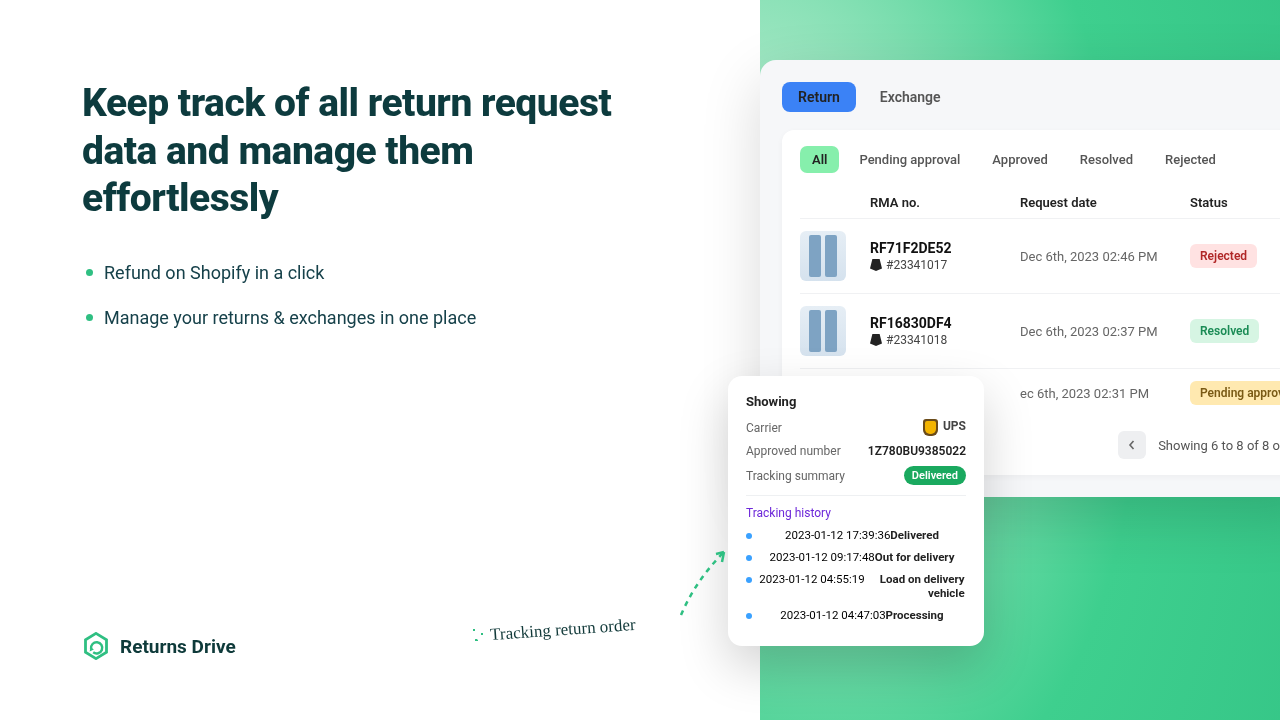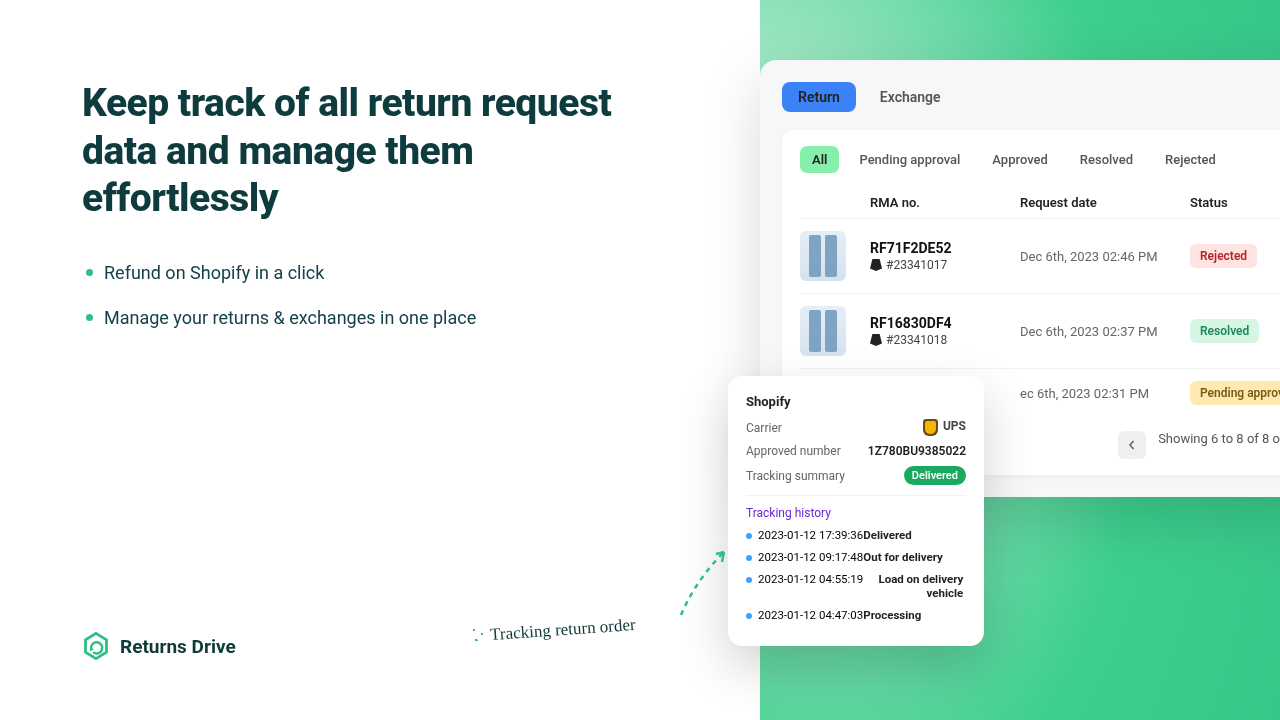--- a/index.html
+++ b/index.html
@@ -160,21 +160,21 @@
     border-radius: 6px;
     font-size: 12px;
     font-weight: 600;
     white-space: nowrap;
   }
   .badge.rejected { background:#ffe2e2; color:#b02626; }
   .badge.resolved { background:#d6f5e3; color:#1a8b55; }
   .badge.pending { background:#ffe9b0; color:#7a5a15; }
 
   .pager {
-    display:flex; justify-content:flex-end; 
+    display:flex; justify-content:flex-end; align-items:center;
     gap:12px; margin-top:14px; color:#555; font-size:13px;
   }
   .pager-btn {
     width:28px; height:28px; border-radius:6px; background:#eeeff1;
     display:flex; align-items:center; justify-content:center;
     font-size:14px; color:#555;
   }
 
   
   .shipment {
@@ -198,21 +198,21 @@
     width:15px; height:17px; background:#6a4b1a; border-radius:3px 3px 6px 6px;
     position:relative;
   }
   .ups-shield::after { content:''; position:absolute; inset:2px; border-radius:2px 2px 5px 5px; background:#f4b400; }
   .delivered-badge {
     background:#1aa95f; color:#fff; font-size:11px; font-weight:600;
     padding:3px 8px; border-radius:10px;
   }
   .ship-divider { height:1px; background:#eef0f2; margin:10px 0; }
   .th-title { font-size:12px; color:#6d28d9; margin-bottom:8px; }
-  .th-row { display:flex; justify-content:flex-start; align-items:flex-start; margin-bottom:8px; padding-left:12px; position:relative; }
+  .th-row { display:flex; justify-content:center; align-items:flex-start; margin-bottom:8px; padding-left:12px; position:relative; }
   .th-row::before { content:''; position:absolute; left:0; top:5px; width:6px; height:6px; background:#3aa1ff; border-radius:50%; }
   .th-row .time { color:#000; font-size:11.5px; }
   .th-row .stat { color:#222; font-size:11.5px; font-weight:700; text-align:right; max-width:100px; }
 
   
   .handwritten {
     position:absolute;
     top: 620px; left: 490px;
     z-index: 11;
     display:flex; align-items:center; gap:6px;
@@ -322,21 +322,21 @@
         <svg width="10" height="10" viewBox="0 0 10 10">
             <path d="M6.5 1 L3 5 L6.5 9" fill="none" stroke="#666" stroke-width="1.6"></path>
           </svg>
       </div>
       <span>Showing 6 to 8 of 8 o</span>
     </div>
   </div>
 </div>
 
 <div class="shipment">
-  <h4>Shopify</h4>
+  <h4>Showing</h4>
   <div class="ship-row">
     <span class="lbl">Carrier</span>
     <span class="ups">
       <span class="ups-shield"></span>
       <span>UPS</span>
     </span>
   </div>
   <div class="ship-row">
     <span class="lbl">Approved number</span>
     <span class="val">1Z780BU9385022</span>

